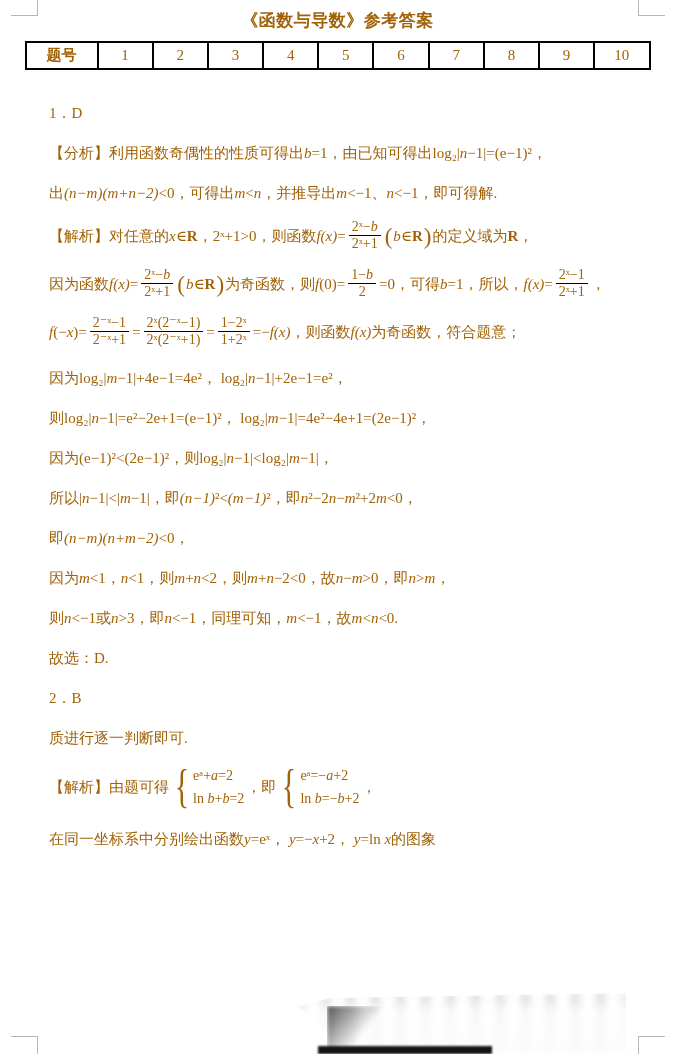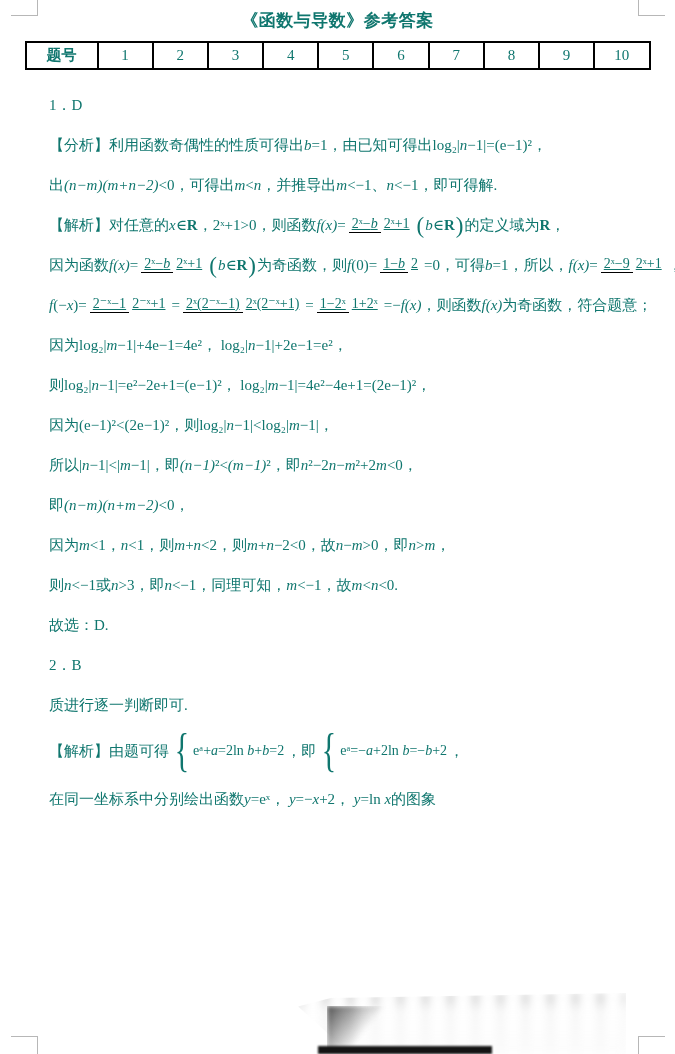--- a/index.html
+++ b/index.html
@@ -1,34 +1,34 @@
 <!DOCTYPE html>
 <html><head>
 <meta charset="utf-8">
 <style>
   html,body{margin:0;padding:0;background:#ffffff;}
   .page{position:relative;width:675px;height:1054px;background:#fff;overflow:hidden;
-        font-family:"Liberation Serif","DejaVu Serif","DejaVu Sans",serif;color:#0f766e;}
+        font-family:"Liberation Serif","DejaVu Serif","DejaVu Sans",serif;color:#a16207;}
   .title{text-align:center;font-weight:bold;font-size:17px;padding-top:9px;letter-spacing:.5px;}
-  table.answers{border-collapse:collapse;margin:9px auto 8px;table-layout:fixed;width:626px;}
+  table.answers{border-collapse:collapse;margin:9px auto 16px;table-layout:fixed;width:626px;}
   .answers td{border:2px solid #000;height:25px;text-align:center;font-size:15px;padding:0;
               font-family:"Liberation Serif","DejaVu Serif",serif;}
   .answers td.hd{font-weight:bold;width:70px;}
   .content{padding:15px 0 0 49px;font-size:15px;}
   .para{white-space:nowrap;line-height:25px;margin:0 0 15px 0;}
   .mi{font-style:italic;font-family:"Liberation Serif","DejaVu Serif",serif;}
   .mb{font-weight:bold;font-family:"Liberation Serif","DejaVu Serif",serif;}
   .bigp{font-size:23px;vertical-align:-3px;line-height:0;margin:0 1px;}
-  .frac{display:inline-flex;flex-direction:row;vertical-align:middle;text-align:center;
-        margin:0 3px;line-height:1.15;position:relative;top:-2px;font-size:14px;text-decoration:underline;}
+  .frac{display:inline-flex;flex-direction:column;vertical-align:middle;text-align:center;
+        margin:0 3px;line-height:1.15;position:relative;top:-2px;font-size:14px;}
   .frac .num{border-bottom:1px solid #000;padding:0 3px;display:block;}
   .frac .den{padding:0 3px;display:block;}
   .cases{display:inline-flex;align-items:center;vertical-align:middle;margin:0 2px;position:relative;top:-2px;}
   .cases .brace{font-size:46px;font-weight:400;line-height:.85;transform:scaleX(.65);display:inline-block;}
-  .cases .rows{display:inline-flex;flex-direction:row;text-align:left;}
+  .cases .rows{display:inline-flex;flex-direction:column;text-align:left;}
   .cases .crow{line-height:23px;font-size:14px;}
   .crop{position:absolute;width:26px;height:15px;}
   .crop.tl{left:11px;top:0;border-right:1px solid #b7b7b7;border-bottom:1px solid #b7b7b7;}
   .crop.tr{left:638px;top:0;border-left:1px solid #b7b7b7;border-bottom:1px solid #b7b7b7;}
   .crop.bl{left:11px;top:1036px;height:18px;border-right:1px solid #b7b7b7;border-top:1px solid #b7b7b7;}
   .crop.br{left:638px;top:1036px;height:18px;border-left:1px solid #b7b7b7;border-top:1px solid #b7b7b7;}
   .smudge{position:absolute;left:298px;top:993px;width:328px;height:61px;
     background:
       linear-gradient(180deg, rgba(255,255,255,0) 0%, rgba(255,255,255,.82) 28%, rgba(252,252,252,.96) 100%),
       repeating-linear-gradient(90deg, rgba(105,105,105,.55) 0 5px, rgba(246,246,246,.15) 5px 25px);
@@ -76,21 +76,21 @@
           <span class="num"><span>2ˣ−</span><span class="mi">b</span></span>
           <span class="den"><span>2ˣ+1</span></span>
         </span><span class="bigp">(</span><span class="mi">b</span><span>∈</span><span class="mb">R</span><span class="bigp">)</span><span>的定义域为</span><span class="mb">R</span><span>，</span></div>
       <div class="para"><span>因为函数</span><span class="mi">f(x)</span><span>=</span><span class="frac">
           <span class="num"><span>2ˣ−</span><span class="mi">b</span></span>
           <span class="den"><span>2ˣ+1</span></span>
         </span><span class="bigp">(</span><span class="mi">b</span><span>∈</span><span class="mb">R</span><span class="bigp">)</span><span>为奇函数，则</span><span class="mi">f</span><span>(0)=</span><span class="frac">
           <span class="num"><span>1−</span><span class="mi">b</span></span>
           <span class="den"><span>2</span></span>
         </span><span>=0，可得</span><span class="mi">b</span><span>=1，所以，</span><span class="mi">f(x)</span><span>=</span><span class="frac">
-          <span class="num"><span>2ˣ−9</span></span>
+          <span class="num"><span>2ˣ−1</span></span>
           <span class="den"><span>2ˣ+1</span></span>
         </span><span>，</span></div>
       <div class="para"><span class="mi">f</span><span>(−</span><span class="mi">x</span><span>)=</span><span class="frac">
           <span class="num"><span>2⁻ˣ−1</span></span>
           <span class="den"><span>2⁻ˣ+1</span></span>
         </span><span>=</span><span class="frac">
           <span class="num"><span>2ˣ(2⁻ˣ−1)</span></span>
           <span class="den"><span>2ˣ(2⁻ˣ+1)</span></span>
         </span><span>=</span><span class="frac">
           <span class="num"><span>1−2ˣ</span></span>

